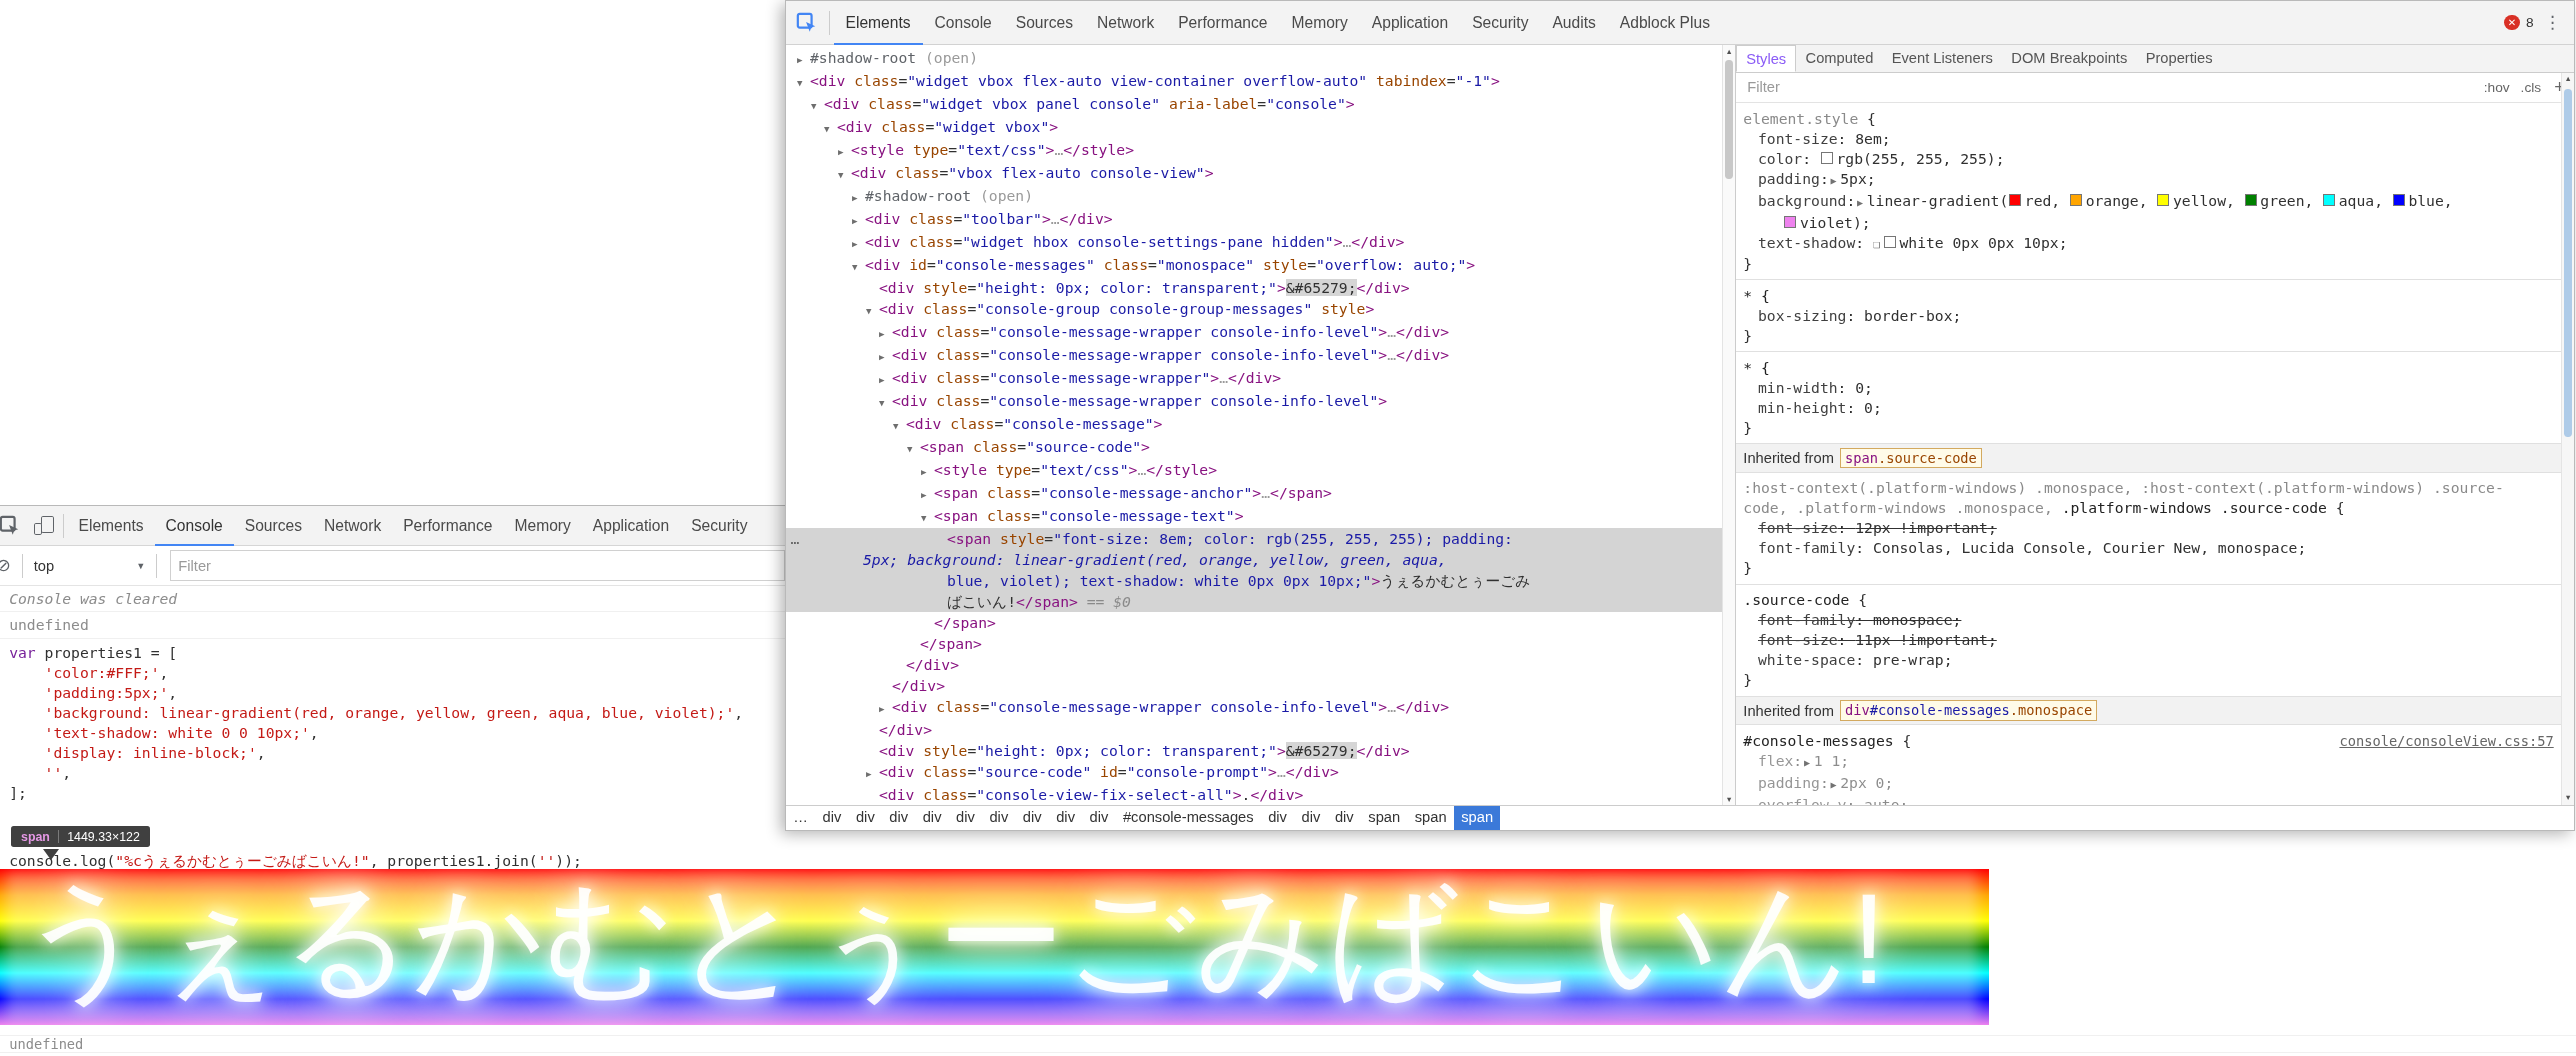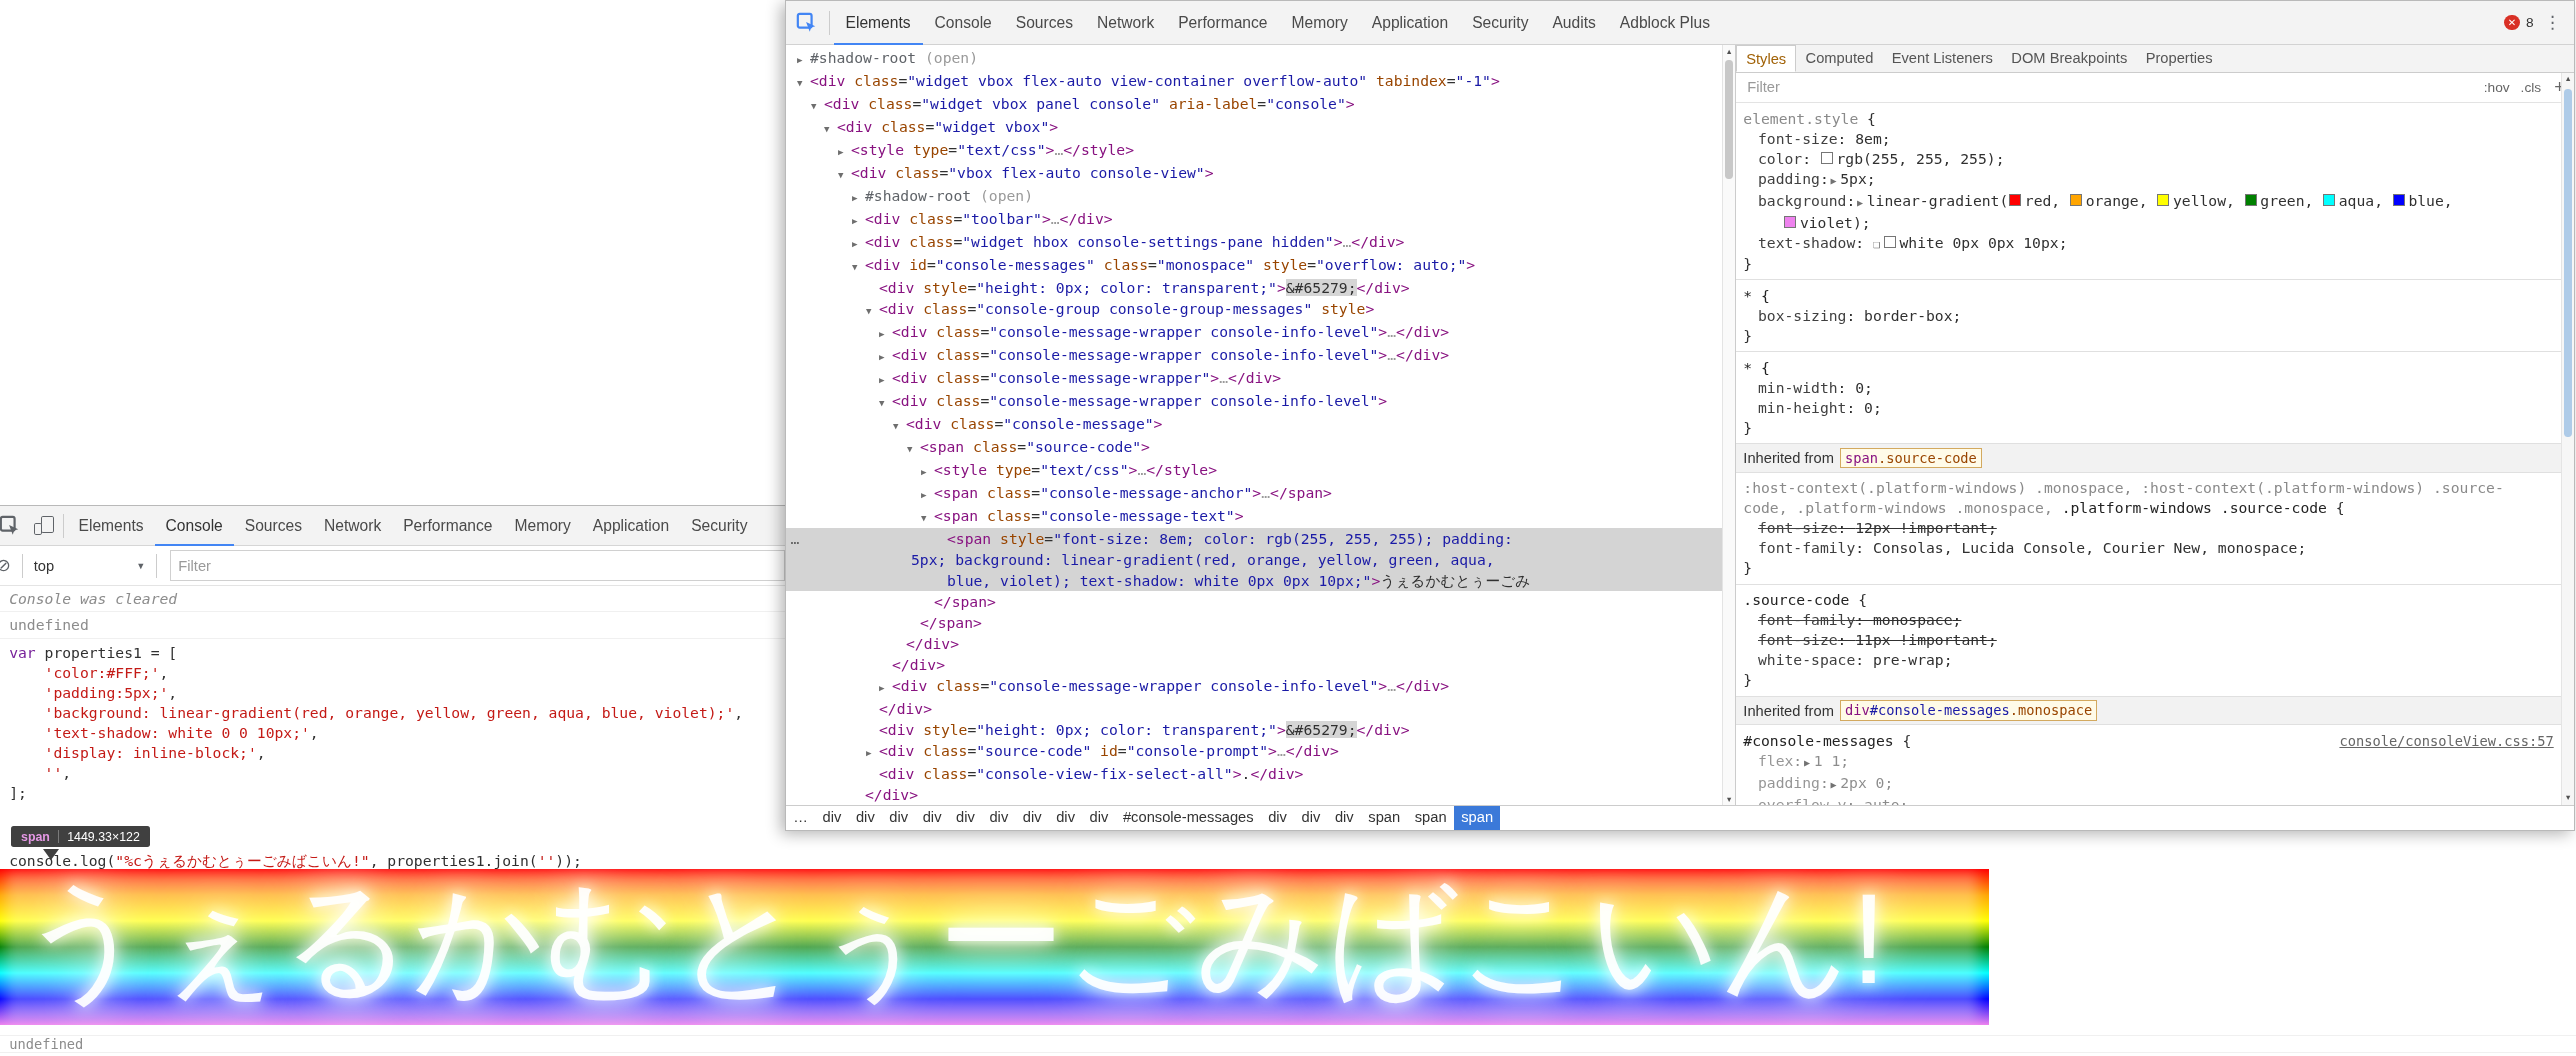--- a/index.html
+++ b/index.html
@@ -55,21 +55,21 @@
   
   #tree-sb{position:absolute;top:0;right:0;width:13px;bottom:0;background:#fafafa;border-left:0.9px solid #e4e4e4;box-sizing:border-box;}
   #tree-sb .sb-up{position:absolute;top:1.8px;left:0;right:0;text-align:center;font-size:7.3px;color:#505050;}
   #tree-sb .sb-dn{position:absolute;bottom:1.8px;left:0;right:0;text-align:center;font-size:7.3px;color:#505050;}
   #tree-sb .sb-th{position:absolute;top:14.7px;left:1.8px;width:8.2px;height:119px;background:#c8c8c8;border-radius:3.7px;}
 
   
   #styles-pane{position:relative;flex:1;background:#fff;overflow:hidden;}
   #sp-tabs{height:27.5px;background:#f3f3f3;border-bottom:0.9px solid #ccc;display:flex;font-size:14.7px;color:#555;box-sizing:border-box;}
   #sp-tabs .tab{padding:0 9.2px;line-height:26.6px;white-space:nowrap;}
-  #sp-tabs .tab.active{background:#fff;border:0.9px solid #ccc;border-bottom:0.9px solid #fff;color:#a16207;margin-bottom:-0.9px;}
+  #sp-tabs .tab.active{background:#fff;border:0.9px solid #ccc;border-bottom:0.9px solid #fff;color:#8b5cf6;margin-bottom:-0.9px;}
   #sp-filter{height:30px;border-bottom:0.9px solid #e3e3e3;display:flex;align-items:center;padding:0 9.2px;box-sizing:border-box;}
   #sp-filter input{border:none;outline:none;font-size:14.7px;color:#444;flex:1;background:transparent;}
   #sp-filter input::placeholder{color:#9a9a9a;}
   .sp-f-lbl{color:#666;font-size:13.7px;margin-left:11px;}
   .sp-plus{color:#666;font-size:18.3px;margin-left:13px;}
   #styles-rules{position:absolute;top:58px;left:0;right:13px;bottom:0;font-size:14.7px;line-height:20px;overflow:hidden;}
   #styles-rules{font-family:"DejaVu Sans Mono","Liberation Mono",monospace;}
   .sec{border-bottom:0.9px solid #e0e0e0;padding:5.5px 7.3px;position:relative;}
   .sline{white-space:pre;}
   .src-link{position:absolute;right:7.3px;top:5.5px;color:#666;text-decoration:underline;font-size:13.7px;}
@@ -245,22 +245,23 @@
             <div class="trow" style="padding-left: 93px;"><span class="tar">▶</span><span class="sg-t">&lt;div</span><span class="sg-p"> </span><span class="sg-a">class</span><span class="sg-p">=</span><span class="sg-v">"console-message-wrapper console-info-level"</span><span class="sg-t">&gt;</span><span class="sg-g">…</span><span class="sg-t">&lt;/div&gt;</span></div>
             <div class="trow" style="padding-left: 93px;"><span class="tar">▶</span><span class="sg-t">&lt;div</span><span class="sg-p"> </span><span class="sg-a">class</span><span class="sg-p">=</span><span class="sg-v">"console-message-wrapper console-info-level"</span><span class="sg-t">&gt;</span><span class="sg-g">…</span><span class="sg-t">&lt;/div&gt;</span></div>
             <div class="trow" style="padding-left: 93px;"><span class="tar">▶</span><span class="sg-t">&lt;div</span><span class="sg-p"> </span><span class="sg-a">class</span><span class="sg-p">=</span><span class="sg-v">"console-message-wrapper"</span><span class="sg-t">&gt;</span><span class="sg-g">…</span><span class="sg-t">&lt;/div&gt;</span></div>
             <div class="trow" style="padding-left: 93px;"><span class="tar">▼</span><span class="sg-t">&lt;div</span><span class="sg-p"> </span><span class="sg-a">class</span><span class="sg-p">=</span><span class="sg-v">"console-message-wrapper console-info-level"</span><span class="sg-t">&gt;</span></div>
             <div class="trow" style="padding-left: 107px;"><span class="tar">▼</span><span class="sg-t">&lt;div</span><span class="sg-p"> </span><span class="sg-a">class</span><span class="sg-p">=</span><span class="sg-v">"console-message"</span><span class="sg-t">&gt;</span></div>
             <div class="trow" style="padding-left: 121px;"><span class="tar">▼</span><span class="sg-t">&lt;span</span><span class="sg-p"> </span><span class="sg-a">class</span><span class="sg-p">=</span><span class="sg-v">"source-code"</span><span class="sg-t">&gt;</span></div>
             <div class="trow" style="padding-left: 135px;"><span class="tar">▶</span><span class="sg-t">&lt;style</span><span class="sg-p"> </span><span class="sg-a">type</span><span class="sg-p">=</span><span class="sg-v">"text/css"</span><span class="sg-t">&gt;</span><span class="sg-g">…</span><span class="sg-t">&lt;/style&gt;</span></div>
             <div class="trow" style="padding-left: 135px;"><span class="tar">▶</span><span class="sg-t">&lt;span</span><span class="sg-p"> </span><span class="sg-a">class</span><span class="sg-p">=</span><span class="sg-v">"console-message-anchor"</span><span class="sg-t">&gt;</span><span class="sg-g">…</span><span class="sg-t">&lt;/span&gt;</span></div>
             <div class="trow" style="padding-left: 135px;"><span class="tar">▼</span><span class="sg-t">&lt;span</span><span class="sg-p"> </span><span class="sg-a">class</span><span class="sg-p">=</span><span class="sg-v">"console-message-text"</span><span class="sg-t">&gt;</span></div>
             <div class="trow sel" style="padding-left: 148px;"><span class="gut">…</span><span class="tar"></span><span class="sg-t">&lt;span</span><span class="sg-p"> </span><span class="sg-a">style</span><span class="sg-p">=</span><span class="sg-v">"font-size: 8em; color: rgb(255, 255, 255); padding:</span></div>
-            <div class="trow sel" style="padding-left: 112px;"><span class="tar"></span><span class="sg-v">5px; background: linear-gradient(red, orange, yellow, green, aqua,</span></div>
+            <div class="trow sel" style="padding-left: 64px; font-style: italic;"><span class="tar"></span><span class="sg-v">5px; background: linear-gradient(red, orange, yellow, green, aqua,</span></div>
             <div class="trow sel" style="padding-left: 148px;"><span class="tar"></span><span class="sg-v">blue, violet); text-shadow: white 0px 0px 10px;"</span><span class="sg-t">&gt;</span><span class="sg-p">うぇるかむとぅーごみ</span></div>
+            <div class="trow sel" style="padding-left: 148px;"><span class="tar"></span><span class="sg-p">ばこいん!</span><span class="sg-t">&lt;/span&gt;</span><span class="sg-i"> == $0</span></div>
             <div class="trow" style="padding-left: 135px;"><span class="tar"></span><span class="sg-t">&lt;/span&gt;</span></div>
             <div class="trow" style="padding-left: 121px;"><span class="tar"></span><span class="sg-t">&lt;/span&gt;</span></div>
             <div class="trow" style="padding-left: 107px;"><span class="tar"></span><span class="sg-t">&lt;/div&gt;</span></div>
             <div class="trow" style="padding-left: 93px;"><span class="tar"></span><span class="sg-t">&lt;/div&gt;</span></div>
             <div class="trow" style="padding-left: 93px;"><span class="tar">▶</span><span class="sg-t">&lt;div</span><span class="sg-p"> </span><span class="sg-a">class</span><span class="sg-p">=</span><span class="sg-v">"console-message-wrapper console-info-level"</span><span class="sg-t">&gt;</span><span class="sg-g">…</span><span class="sg-t">&lt;/div&gt;</span></div>
             <div class="trow" style="padding-left: 80px;"><span class="tar"></span><span class="sg-t">&lt;/div&gt;</span></div>
             <div class="trow" style="padding-left: 80px;"><span class="tar"></span><span class="sg-t">&lt;div</span><span class="sg-p"> </span><span class="sg-a">style</span><span class="sg-p">=</span><span class="sg-v">"height: 0px; color: transparent;"</span><span class="sg-t">&gt;</span><span class="sg-e">&amp;#65279;</span><span class="sg-t">&lt;/div&gt;</span></div>
             <div class="trow" style="padding-left: 80px;"><span class="tar">▶</span><span class="sg-t">&lt;div</span><span class="sg-p"> </span><span class="sg-a">class</span><span class="sg-p">=</span><span class="sg-v">"source-code"</span><span class="sg-p"> </span><span class="sg-a">id</span><span class="sg-p">=</span><span class="sg-v">"console-prompt"</span><span class="sg-t">&gt;</span><span class="sg-g">…</span><span class="sg-t">&lt;/div&gt;</span></div>
             <div class="trow" style="padding-left: 80px;"><span class="tar"></span><span class="sg-t">&lt;div</span><span class="sg-p"> </span><span class="sg-a">class</span><span class="sg-p">=</span><span class="sg-v">"console-view-fix-select-all"</span><span class="sg-t">&gt;</span><span class="sg-p">.</span><span class="sg-t">&lt;/div&gt;</span></div>
             <div class="trow" style="padding-left: 66px;"><span class="tar"></span><span class="sg-t">&lt;/div&gt;</span></div>

